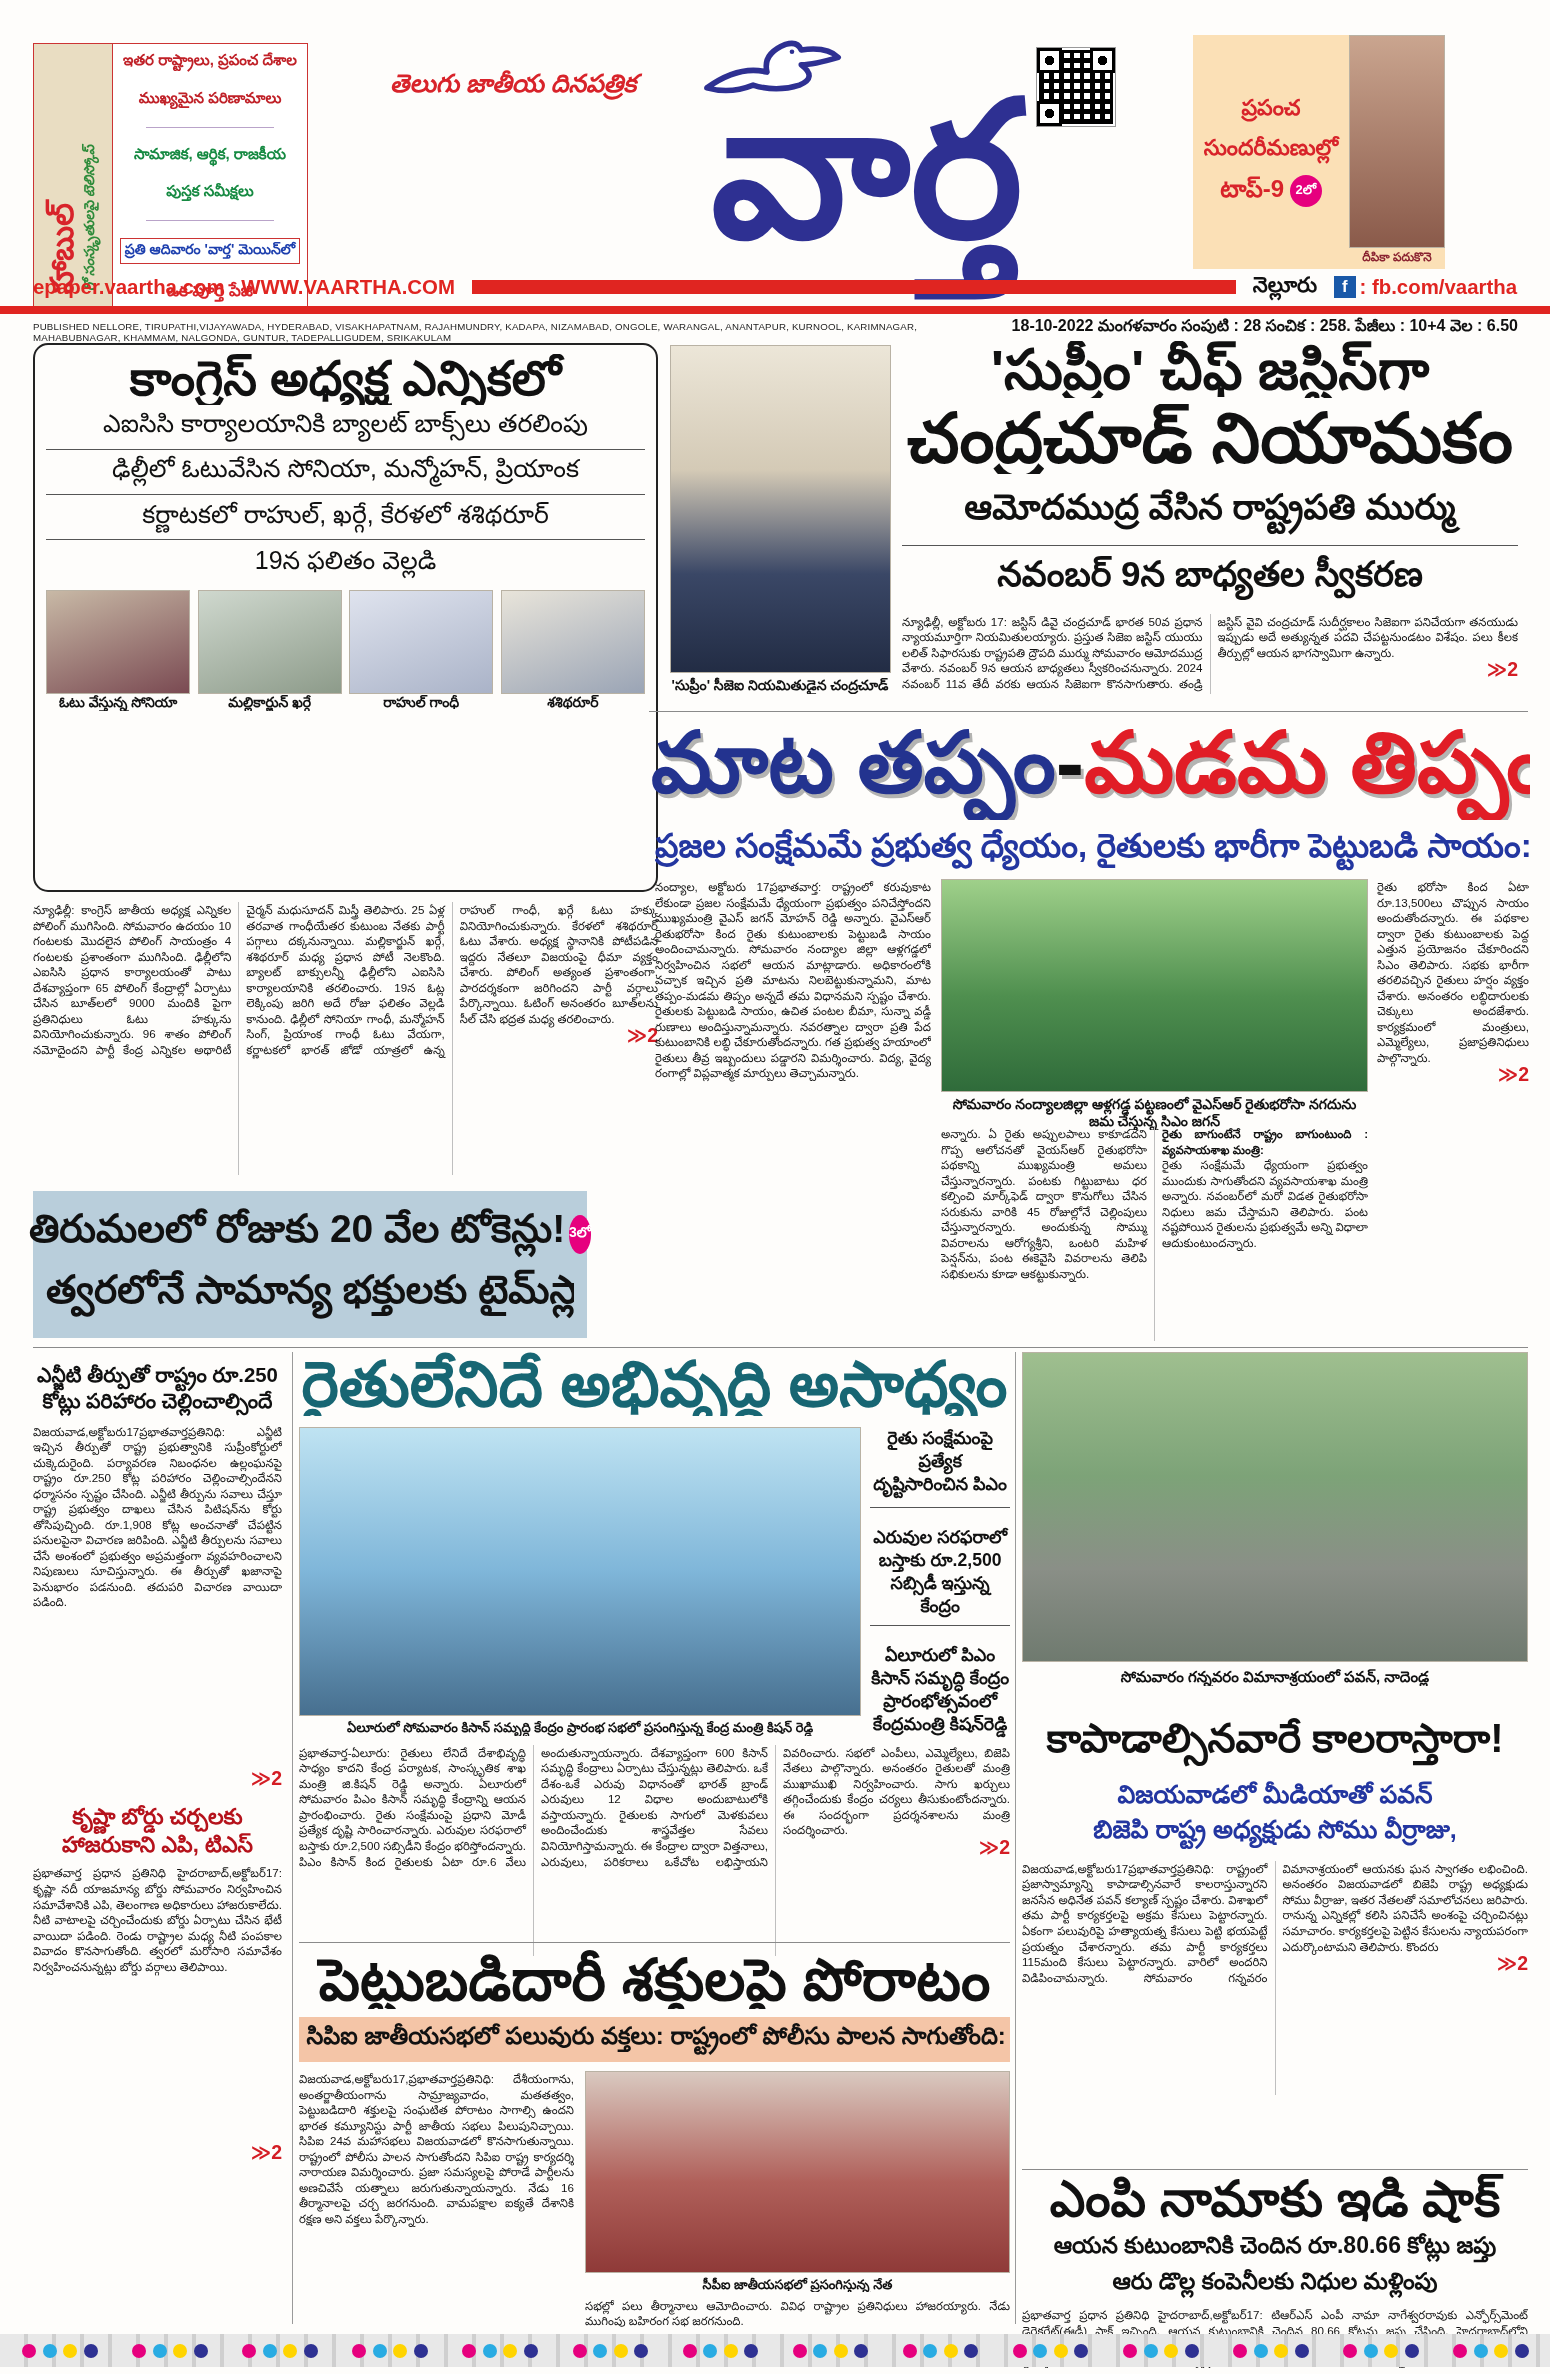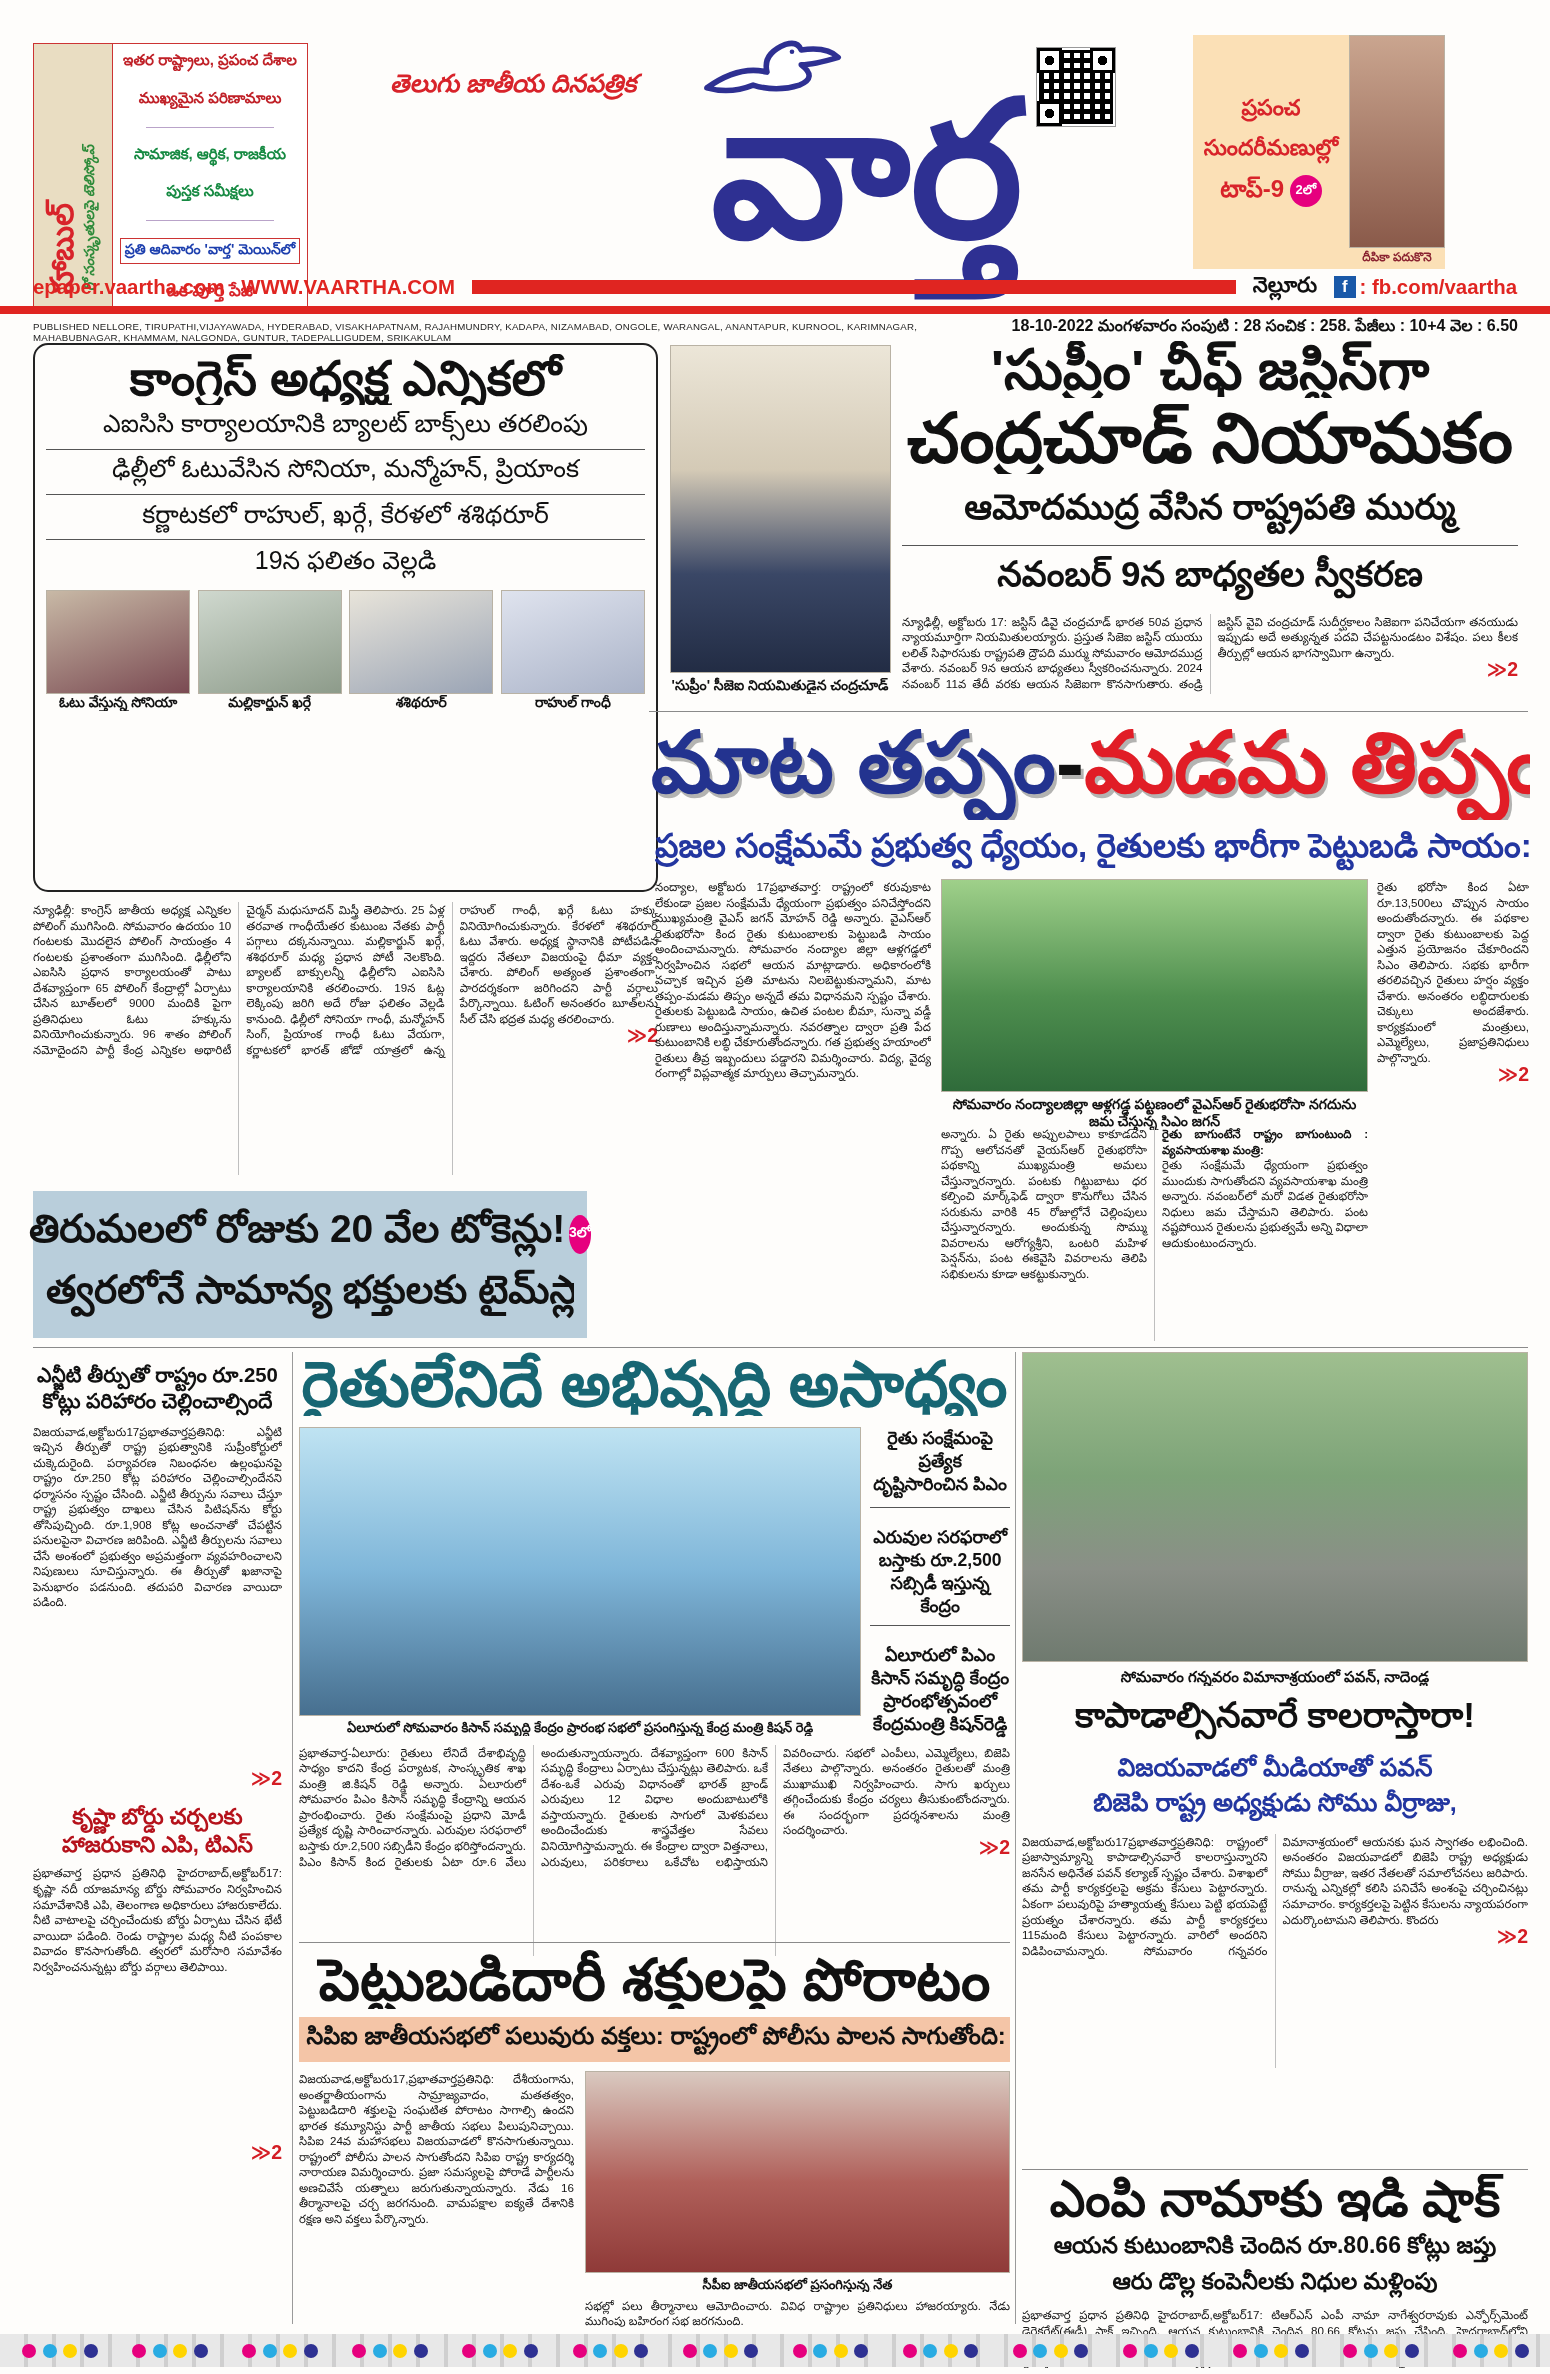--- a/index.html
+++ b/index.html
@@ -119,26 +119,26 @@
     <div style="display:flex;gap:7.4px;margin-top:3.7px;">
       <div style="flex:1;">
         <div class="photo" style="height:104px;background-image:linear-gradient(160deg,#c8b9a6,#7a4a52);"></div>
         <div class="cap" style="font-size:14px;">ఓటు వేస్తున్న సోనియా</div>
       </div>
       <div style="flex:1;">
         <div class="photo" style="height:104px;background-image:linear-gradient(160deg,#cfd8ce,#8d9b8a);"></div>
         <div class="cap" style="font-size:14px;">మల్లికార్జున్ ఖర్గే</div>
       </div>
       <div style="flex:1;">
+        <div class="photo" style="height:104px;background-image:linear-gradient(160deg,#dfe3ee,#aab3c8);"></div>
+        <div class="cap" style="font-size:14px;">రాహుల్ గాంధీ</div>
+      </div>
+      <div style="flex:1;">
         <div class="photo" style="height:104px;background-image:linear-gradient(160deg,#e8e4da,#9aa4b5);"></div>
         <div class="cap" style="font-size:14px;">శశిథరూర్</div>
-      </div>
-      <div style="flex:1;">
-        <div class="photo" style="height:104px;background-image:linear-gradient(160deg,#dfe3ee,#aab3c8);"></div>
-        <div class="cap" style="font-size:14px;">రాహుల్ గాంధీ</div>
       </div>
     </div>
   </div>
 
   <div class="abs cols3 small just" style="left:33px;top:902px;width:625px;height:273px;overflow:hidden;">
     <div>న్యూఢిల్లీ: కాంగ్రెస్ జాతీయ అధ్యక్ష ఎన్నికల పోలింగ్ ముగిసింది. సోమవారం ఉదయం 10 గంటలకు మొదలైన పోలింగ్ సాయంత్రం 4 గంటలకు ప్రశాంతంగా ముగిసింది. ఢిల్లీలోని ఎఐసిసి ప్రధాన కార్యాలయంతో పాటు దేశవ్యాప్తంగా 65 పోలింగ్ కేంద్రాల్లో ఏర్పాటు చేసిన బూత్‌లలో 9000 మందికి పైగా ప్రతినిధులు ఓటు హక్కును వినియోగించుకున్నారు. 96 శాతం పోలింగ్ నమోదైందని పార్టీ కేంద్ర ఎన్నికల అథారిటీ చైర్మన్ మధుసూదన్ మిస్త్రీ తెలిపారు. 25 ఏళ్ల తరవాత గాంధీయేతర కుటుంబ నేతకు పార్టీ పగ్గాలు దక్కనున్నాయి. మల్లికార్జున్ ఖర్గే, శశిథరూర్ మధ్య ప్రధాన పోటీ నెలకొంది. బ్యాలట్ బాక్సులన్నీ ఢిల్లీలోని ఎఐసిసి కార్యాలయానికి తరలించారు. 19న ఓట్ల లెక్కింపు జరిగి అదే రోజు ఫలితం వెల్లడి కానుంది. ఢిల్లీలో సోనియా గాంధీ, మన్మోహన్ సింగ్, ప్రియాంక గాంధీ ఓటు వేయగా, కర్ణాటకలో భారత్ జోడో యాత్రలో ఉన్న రాహుల్ గాంధీ, ఖర్గే ఓటు హక్కు వినియోగించుకున్నారు. కేరళలో శశిథరూర్ ఓటు వేశారు. అధ్యక్ష స్థానానికి పోటీపడిన ఇద్దరు నేతలూ విజయంపై ధీమా వ్యక్తం చేశారు. పోలింగ్ అత్యంత ప్రశాంతంగా, పారదర్శకంగా జరిగిందని పార్టీ వర్గాలు పేర్కొన్నాయి. ఓటింగ్ అనంతరం బూత్‌లను సీల్ చేసి భద్రత మధ్య తరలించారు.</div>
     <div class="jump">≫2</div>
   </div>
 
   <div class="abs photo" style="left:670px;top:345px;width:221px;height:328px;background-image:linear-gradient(180deg,#ece6d8 0%,#d4cab6 38%,#3a4766 70%,#222c44 100%);"></div>
@@ -230,21 +230,21 @@
         <div class="cap" style="font-size:13px;margin-top:3.7px;">సీపీఐ జాతీయసభలో ప్రసంగిస్తున్న నేత</div>
         <div class="small just" style="margin-top:5.6px;height:43px;overflow:hidden;">సభల్లో పలు తీర్మానాలు ఆమోదించారు. వివిధ రాష్ట్రాల ప్రతినిధులు హాజరయ్యారు. నేడు ముగింపు బహిరంగ సభ జరగనుంది.</div>
         <div class="jump">≫2</div>
       </div>
     </div>
   </div>
 
   <div class="abs" style="left:1022px;top:1352px;width:506px;">
     <div class="photo" style="height:310px;background-image:linear-gradient(180deg,#9fbf8f,#7da378 40%,#8a8f87 70%,#6f7a6f);"></div>
     <div class="cap" style="font-size:15px;margin-top:5.6px;">సోమవారం గన్నవరం విమానాశ్రయంలో పవన్, నాదెండ్ల</div>
-    <div class="ctr bold" style="font-size:35px;margin-top:9px;white-space:nowrap;overflow:hidden;">కాపాడాల్సినవారే కాలరాస్తారా!</div>
+    <div class="ctr bold" style="font-size:40px;margin-top:30px;white-space:nowrap;overflow:hidden;">కాపాడాల్సినవారే కాలరాస్తారా!</div>
     <div class="ctr bold" style="font-size:25px;color:#2336a0;margin-top:9.3px;">విజయవాడలో మీడియాతో పవన్</div>
     <div class="ctr bold" style="font-size:25px;color:#2336a0;">బిజెపి రాష్ట్ర అధ్యక్షుడు సోము వీర్రాజు,</div>
     <div class="cols2 small just" style="margin-top:11px;height:234px;overflow:hidden;">
       <div>విజయవాడ,అక్టోబరు17ప్రభాతవార్తప్రతినిధి: రాష్ట్రంలో ప్రజాస్వామ్యాన్ని కాపాడాల్సినవారే కాలరాస్తున్నారని జనసేన అధినేత పవన్ కల్యాణ్ స్పష్టం చేశారు. విశాఖలో తమ పార్టీ కార్యకర్తలపై అక్రమ కేసులు పెట్టారన్నారు. ఏకంగా పలువురిపై హత్యాయత్న కేసులు పెట్టి భయపెట్టే ప్రయత్నం చేశారన్నారు. తమ పార్టీ కార్యకర్తలు 115మంది కేసులు పెట్టారన్నారు. వారిలో అందరిని విడిపించామన్నారు. సోమవారం గన్నవరం విమానాశ్రయంలో ఆయనకు ఘన స్వాగతం లభించింది. అనంతరం విజయవాడలో బిజెపి రాష్ట్ర అధ్యక్షుడు సోము వీర్రాజు, ఇతర నేతలతో సమాలోచనలు జరిపారు. రానున్న ఎన్నికల్లో కలిసి పనిచేసే అంశంపై చర్చించినట్లు సమాచారం. కార్యకర్తలపై పెట్టిన కేసులను న్యాయపరంగా ఎదుర్కొంటామని తెలిపారు. కొందరు</div>
       <div class="jump">≫2</div>
     </div>
   </div>
 
   <div class="abs hrule" style="left:1022px;top:2169px;width:506px;"></div>
 

